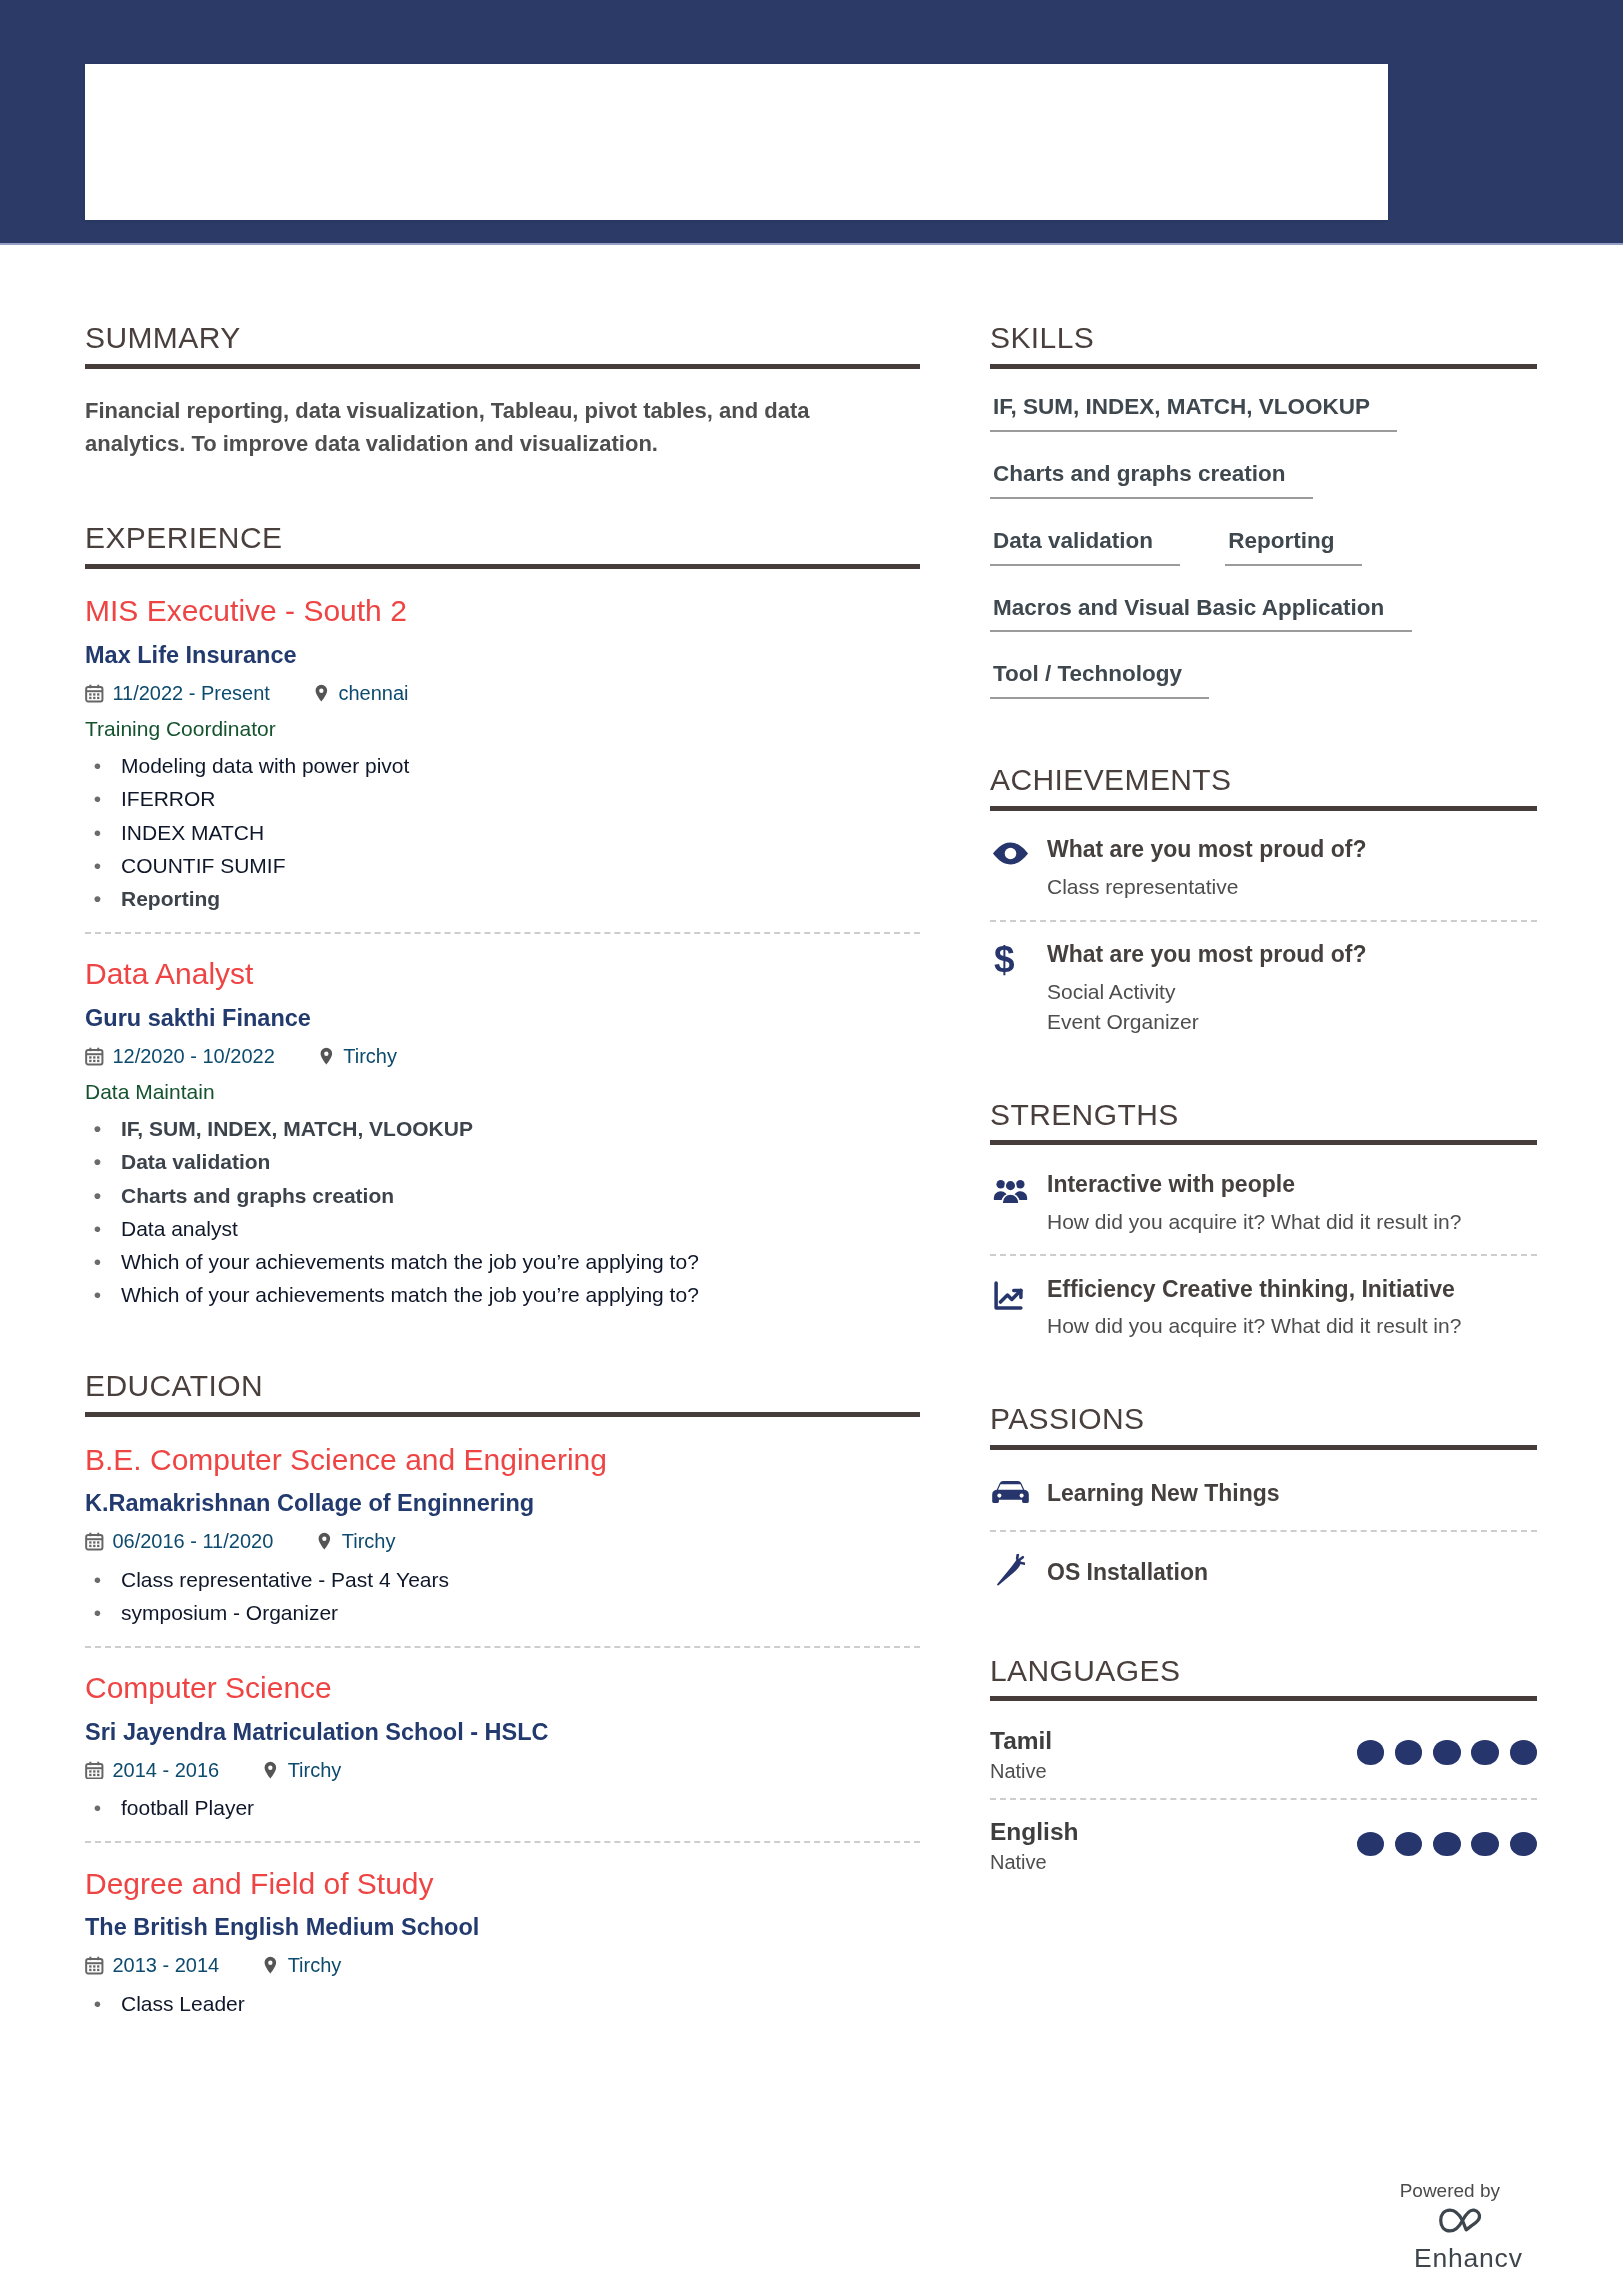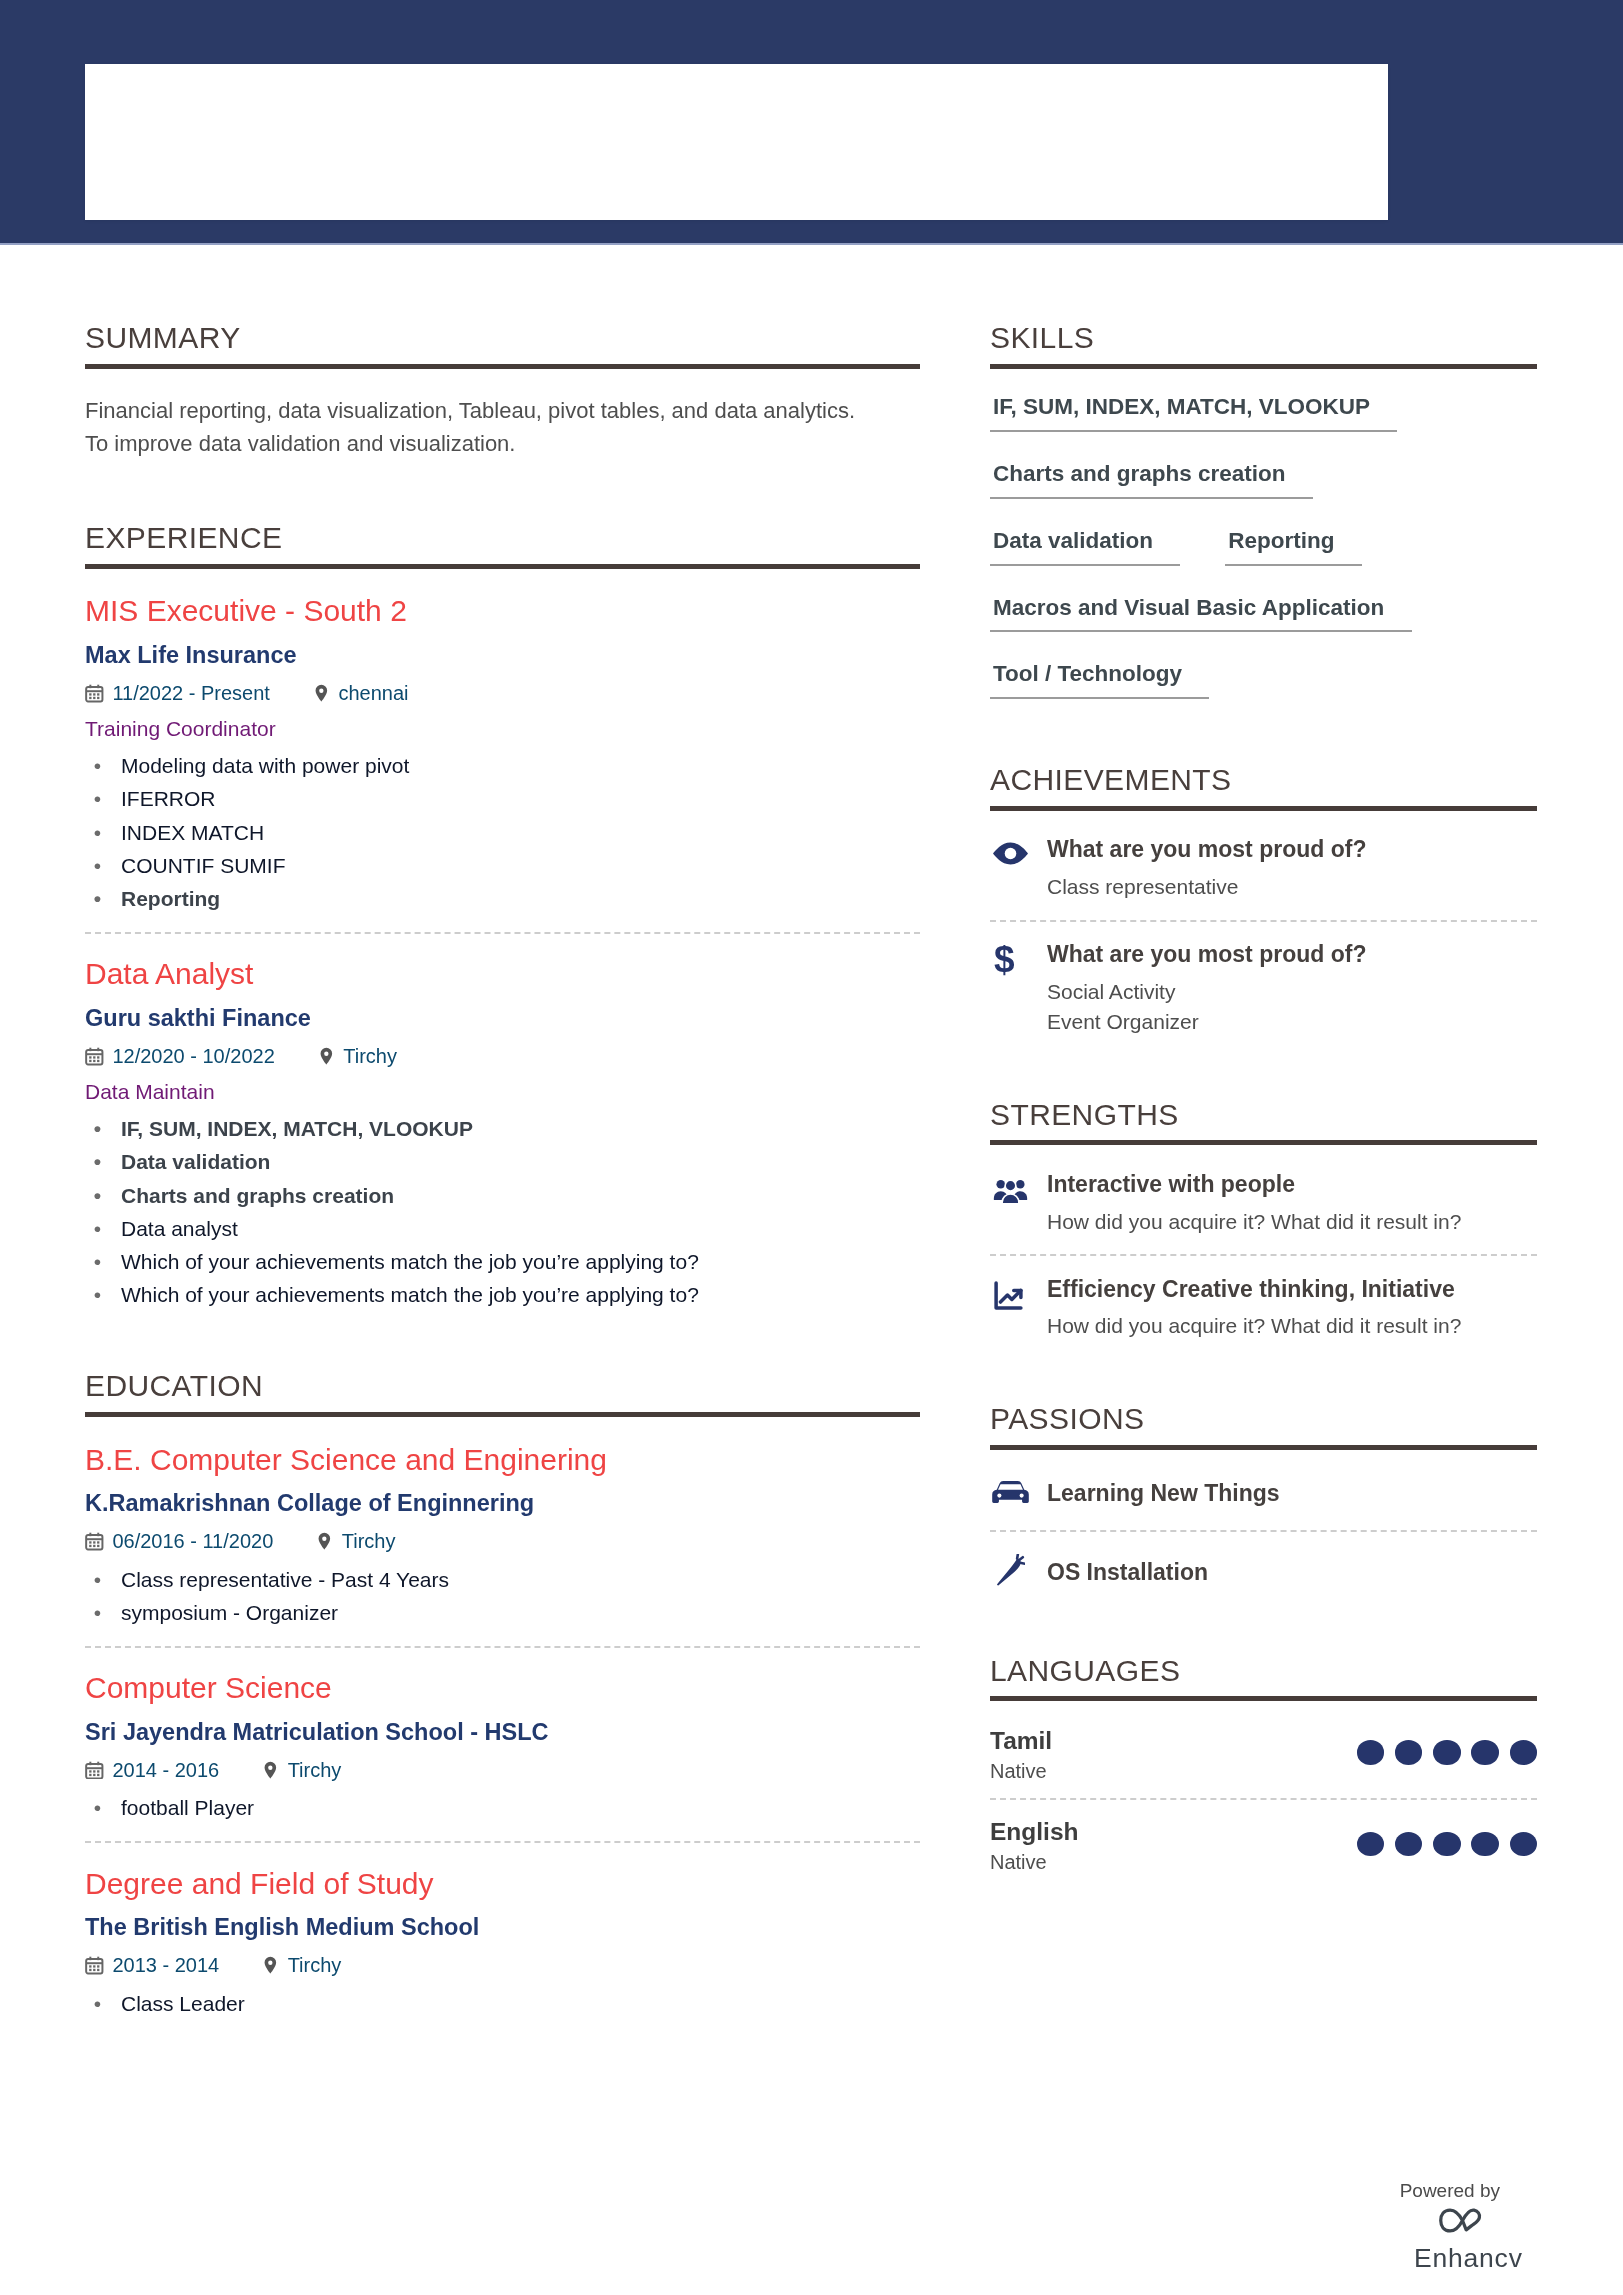--- a/index.html
+++ b/index.html
@@ -13,28 +13,28 @@
   .name-box { position:absolute; left:85px; top:64px; width:1303px; height:156px; background:#fff; box-shadow:0 1px 2.9px rgba(0,0,0,0.08); }
   
   .content { display:flex; padding:76px 86px 0 85px; }
   .col-left { width:835px; margin-right:70px; flex:none; }
   .col-right { width:547px; flex:none; }
   section { margin-bottom:61px; }
   h2.sec-h { font-size:30px; line-height:1.1; margin:0 0 9.8px; color:#493f3c; font-weight:400; letter-spacing:0.4px; }
   .rule { height:4.9px; background:#463c39; margin:0 0 25.5px; }
   .dashed { border:none; border-top:2px dashed #cdcdcd; margin:19.6px 0 23.5px; }
   
-  .summary-text { width:774px; font-size:22px; line-height:1.5; color:#4e4e4e; margin:0; }
+  .summary-text { width:774px; font-size:22px; line-height:1.5; color:#4e4e4e; margin:0;font-weight:bold; }
   
   .entry-title { font-size:30px; font-weight:400; color:#ef4444; margin:2px 0 13.7px; }
   .company { font-size:23.5px; font-weight:700; color:#223a6e; margin:0 0 12.7px; }
   .meta-row { display:flex; align-items:center; font-size:20px; color:#0c4a6e; margin-bottom:12.7px; }
   .meta-item { display:flex; align-items:center; margin-right:43px; }
   .meta-item svg { margin-right:8.8px; flex:none; }
-  .entry-desc { font-size:21px; color:#701a75; margin:2px 0 10.8px; }
+  .entry-desc { font-size:21px; color:#14532d; margin:2px 0 10.8px; }
   ul.bullets { list-style:none; margin:0; padding:0; }
   ul.bullets li { position:relative; padding-left:36px; font-size:21px; color:#0f172a; line-height:1.3; margin-bottom:5.9px; }
   ul.bullets li::before { content:"\2022"; position:absolute; left:8.8px; color:#6b6b6b; }
   ul.bullets li.bold { font-weight:700; color:#3c434b; }
   
   .skills-list { display:flex; flex-wrap:wrap; column-gap:45px; }
   .skill-item { font-size:22.5px; font-weight:700; color:#3e484e; border-bottom:2px solid #9b9b9b; padding:0 27.4px 9.8px 2.9px; margin-bottom:29px; white-space:nowrap; }
   
   .icon-item { display:flex; }
   .icon-cell { width:57px; flex:none; padding-top:2px; }

